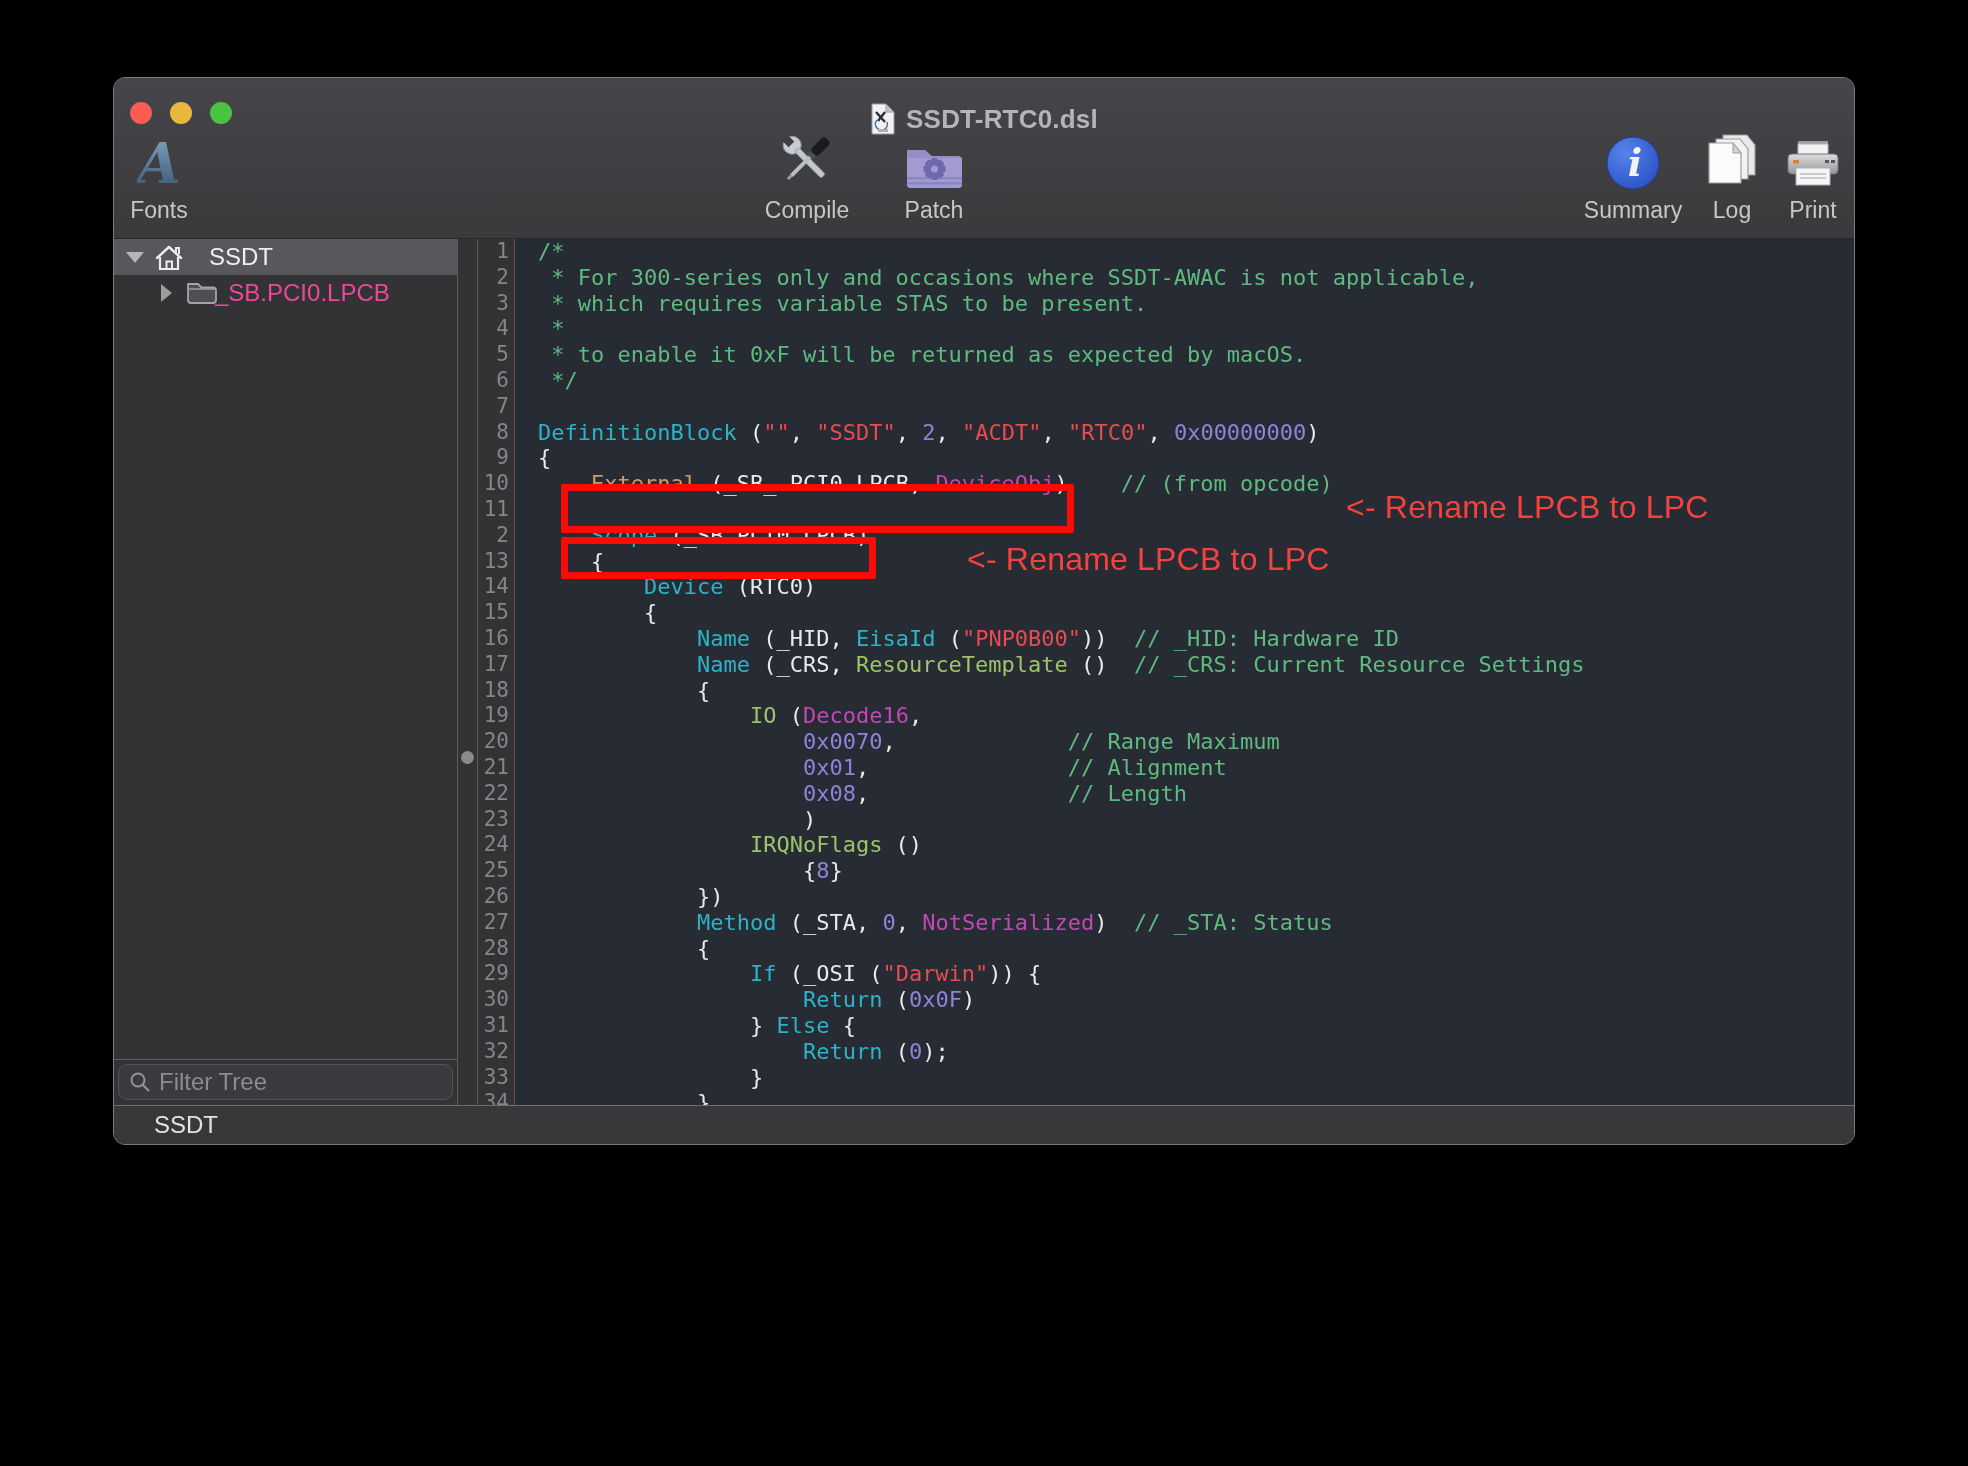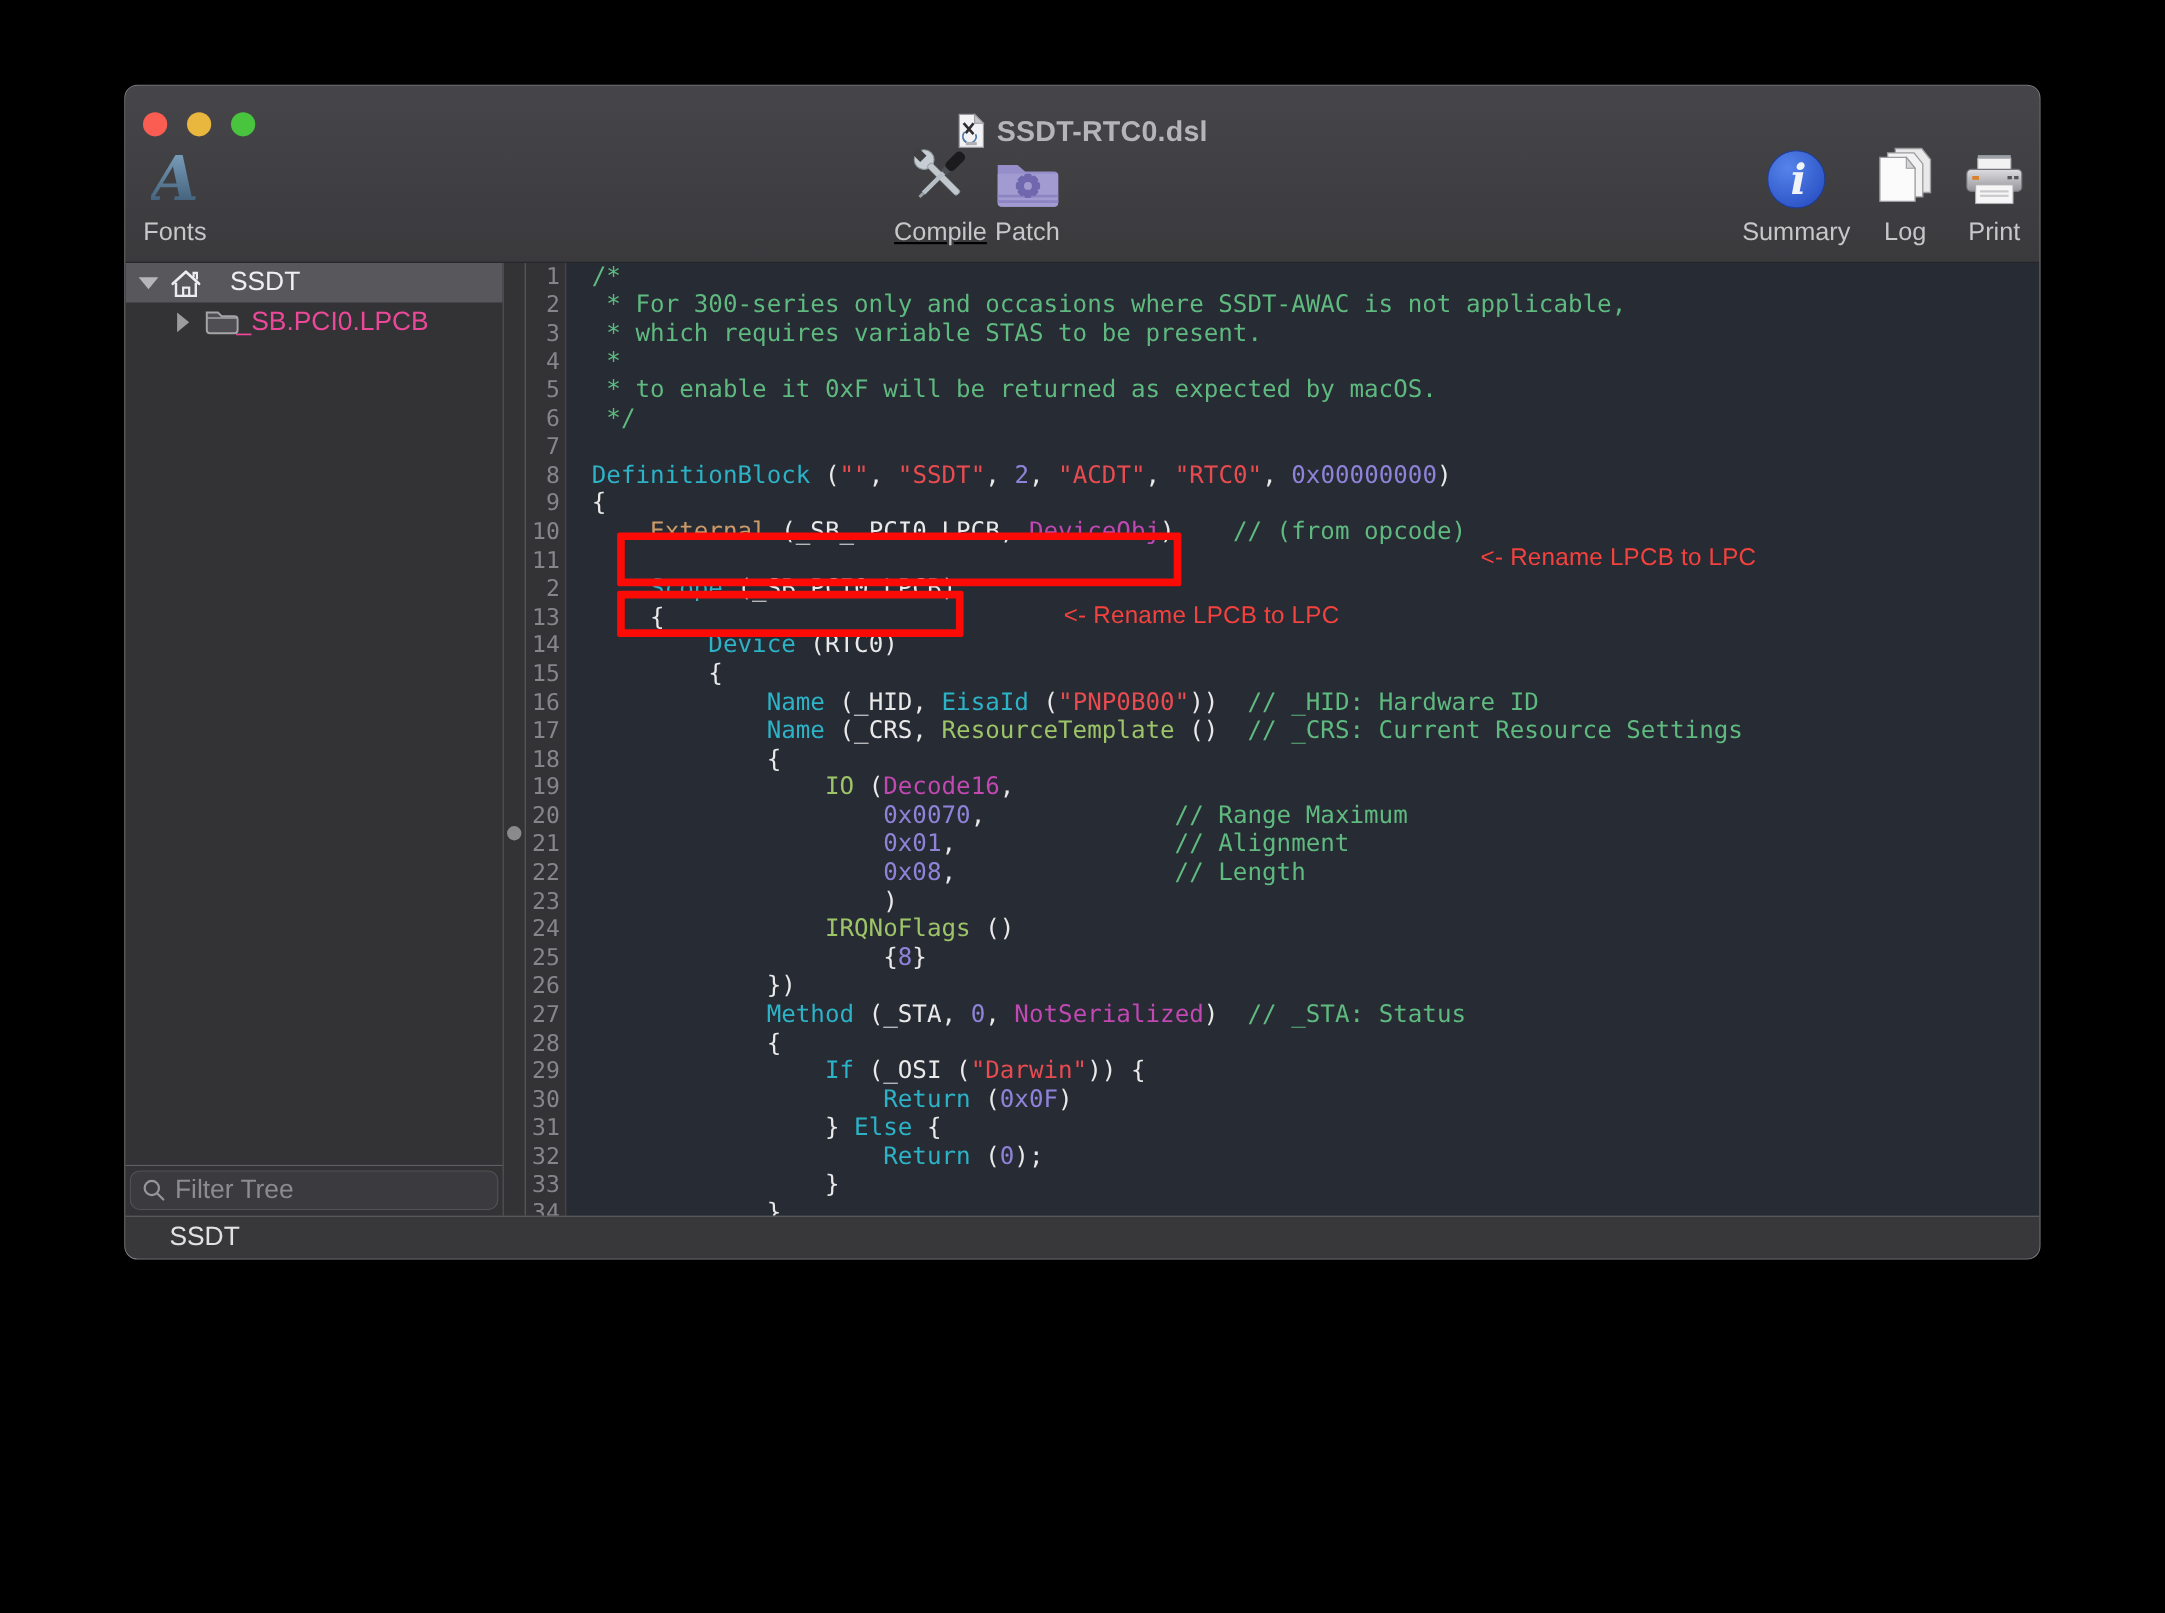--- a/index.html
+++ b/index.html
@@ -67,21 +67,21 @@
   .tok-str{color:#e84b50;}
   
   .statusbar{flex:0 0 39px;background:#38383b;border-top:1px solid #6e6e71;
     display:flex;align-items:center;padding-left:40px;box-sizing:border-box;}
   .status-text{font-size:24px;color:#e2e2e3;}
   
   .hl-box{position:absolute;border:7px solid #fb0a06;border-radius:2px;box-sizing:border-box;
     pointer-events:none;z-index:5;}
   .hl-box1{left:447px;top:406px;width:513px;height:49px;}
   .hl-box2{left:447px;top:459px;width:315px;height:42px;}
-  .annotation{position:absolute;color:#f4423e;font-size:22px;line-height:38px;
+  .annotation{position:absolute;color:#f4423e;font-size:32px;line-height:38px;
     letter-spacing:.2px;white-space:nowrap;pointer-events:none;z-index:5;}
   .ann1{left:1232px;top:410px;}
   .ann2{left:853px;top:462px;}
 </style>
 </head>
 <body>
 
 <div class="window">
 
   <div class="header">
@@ -100,21 +100,21 @@
         <rect x="8" y="26" width="10" height="3" fill="#b0b0b4"></rect>
       </svg>
       <span class="title-text">SSDT-RTC0.dsl</span>
     </div>
 
     <div class="tool-item" style="left:-20px;">
       <div class="fonts-a">A</div>
       <div class="tool-label">Fonts</div>
     </div>
 
-    <div class="tool-item" style="left:676px;text-decoration:underline;">
+    <div class="tool-item" style="left:628px;">
       <svg width="60" height="62" viewBox="0 0 60 62">
         <g transform="rotate(-45 30 31)">
           <circle cx="30" cy="10" r="9" fill="#c6cdd3" stroke="#8e959b" stroke-width="1"></circle>
           <rect x="26" y="-1" width="8" height="10" fill="#3f3f42"></rect>
           <rect x="27" y="16" width="6" height="38" rx="2.5" fill="#c0c7cd" stroke="#8e959b" stroke-width="0.8"></rect>
         </g>
         <g transform="rotate(45 30 31)">
           <rect x="25" y="2" width="10" height="20" rx="4" fill="#1b1b1d"></rect>
           <rect x="26.5" y="22" width="7" height="5" fill="#4c4f53"></rect>
           <rect x="28" y="27" width="4" height="26" fill="#b7bec5"></rect>

